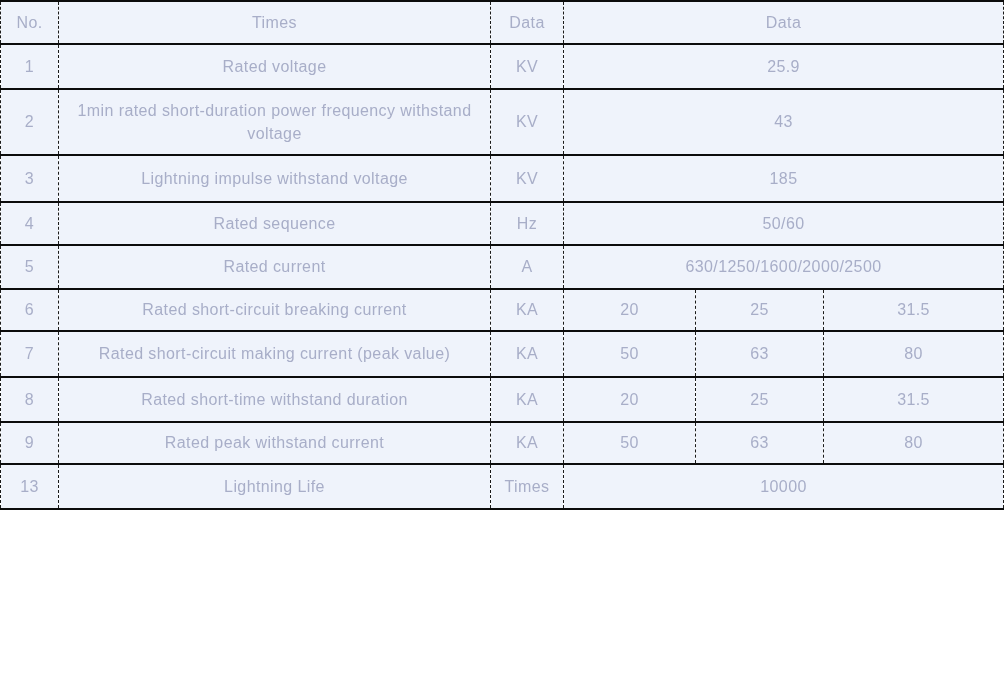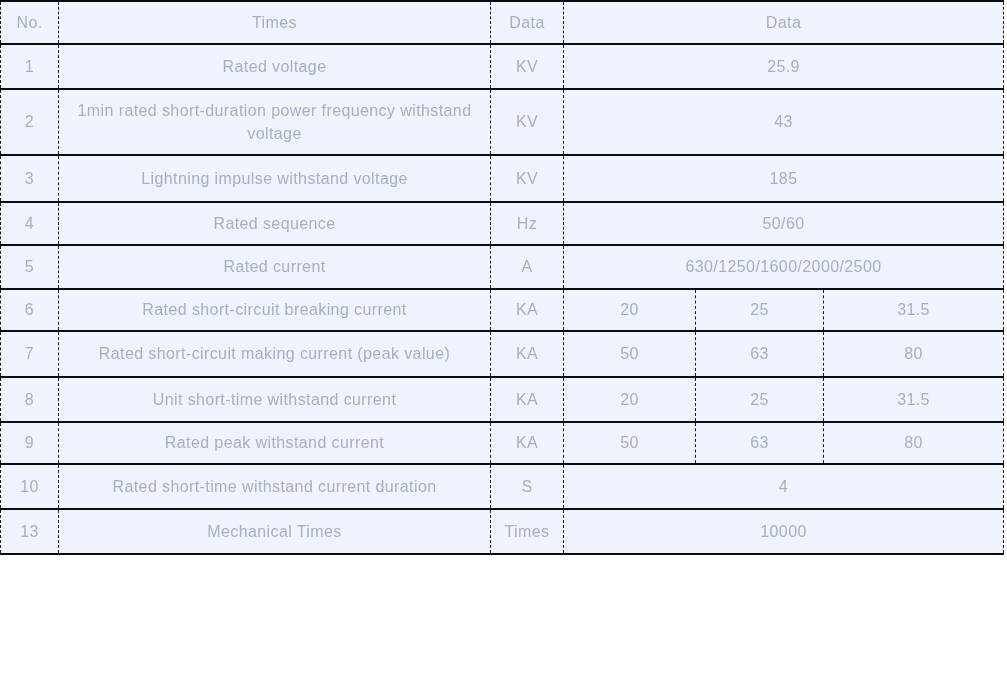--- a/index.html
+++ b/index.html
@@ -121,46 +121,40 @@
       <td>7</td>
       <td>Rated short-circuit making current (peak value)</td>
       <td>KA</td>
       <td>50</td>
       <td>63</td>
       <td>80</td>
     </tr>
 
     <tr class="h45">
       <td>8</td>
-      <td>Unit short-time withstand current</td>
+      <td>Rated short-time withstand duration</td>
       <td>KA</td>
       <td>20</td>
       <td>25</td>
       <td>31.5</td>
     </tr>
 
     <tr class="h42">
       <td>9</td>
       <td>Rated peak withstand current</td>
       <td>KA</td>
       <td>50</td>
       <td>63</td>
       <td>80</td>
     </tr>
 
-    <tr class="h45">
-      <td>10</td>
-      <td>Rated short-time withstand current duration</td>
-      <td>S</td>
-      <td colspan="3">4</td>
-    </tr>
 
 
 
     <tr class="h45">
       <td>13</td>
-      <td>Mechanical Times</td>
+      <td>Lightning Life</td>
       <td>Times</td>
       <td colspan="3">10000</td>
     </tr>
   </tbody>
     </table>
 </div>
 
 </body></html>

